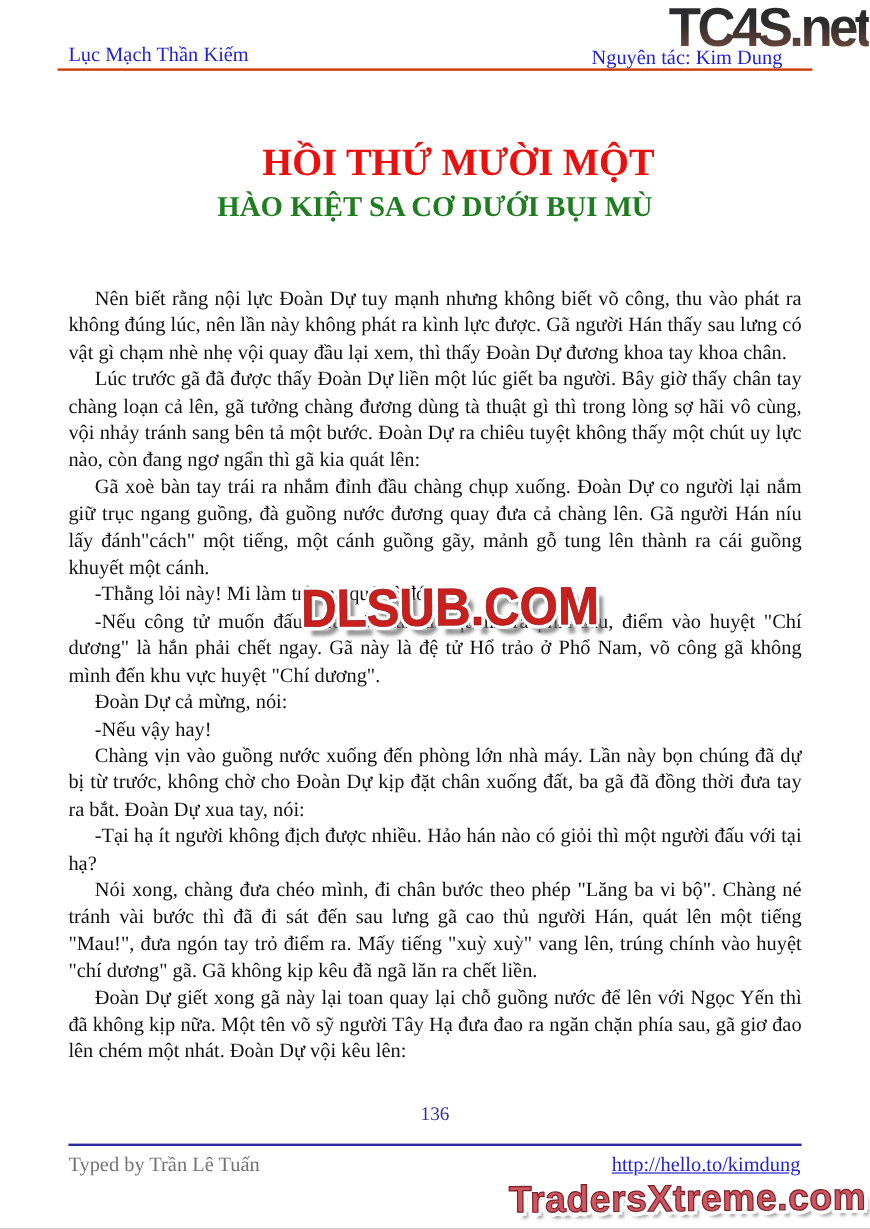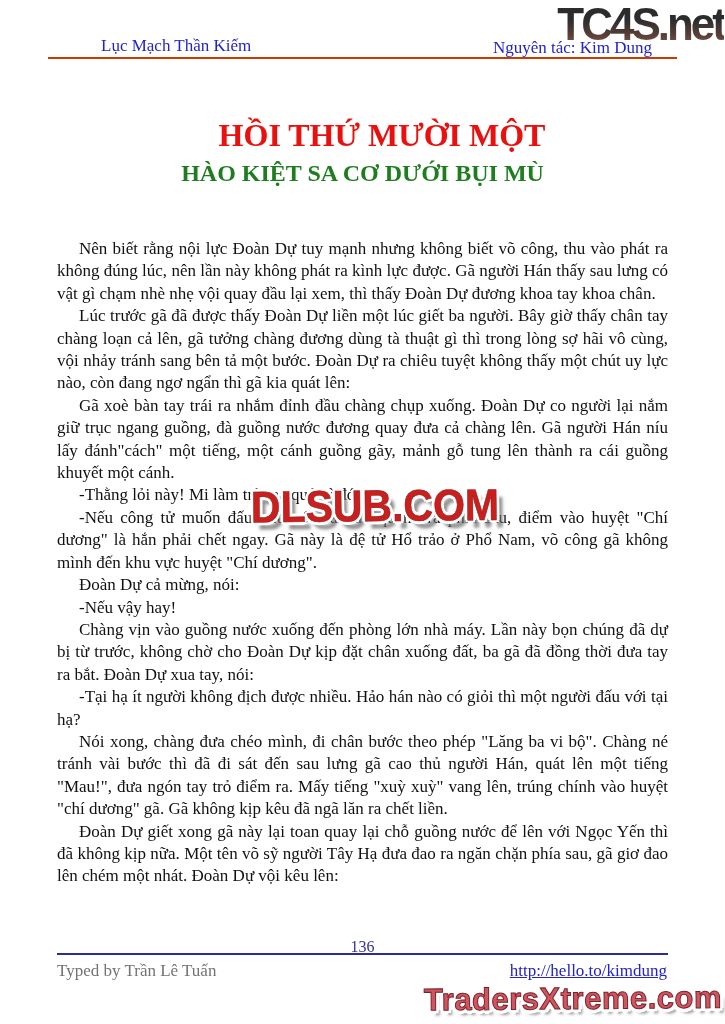--- a/index.html
+++ b/index.html
@@ -4,21 +4,21 @@
 <style>
   html,body{margin:0;padding:0;background:#888;}
   .page{
     position:relative;width:725px;height:1024px;background:#ffffff;
     margin:0 auto;overflow:hidden;
     font-family:"Liberation Serif","DejaVu Serif",serif;
   }
   
   .book-title{
     position:absolute;left:57px;top:36px;
-    font-size:17px;color:#2323cc;white-space:nowrap;margin-left:44px;
+    font-size:17px;color:#2323cc;white-space:nowrap;
   }
   .author-credit{
     position:absolute;right:73px;top:38px;
     font-size:17px;color:#2323cc;white-space:nowrap;
   }
   .header-rule{
     position:absolute;left:48px;top:57px;width:629px;height:2px;
     background:#cc3a00;
   }
   .tc4s-logo{
@@ -59,21 +59,21 @@
       -2px  2px 0 #ffffff, 2px  2px 0 #ffffff,
       -3px  0   0 #ffffff, 3px  0   0 #ffffff,
        0   -3px 0 #ffffff, 0    3px 0 #ffffff,
        6px  7px 3px rgba(110,110,110,0.75);
     transform:rotate(-0.6deg) scaleY(1.08);
     white-space:nowrap;
   }
   
   .page-number{
     position:absolute;left:0;top:920px;width:725px;text-align:center;
-    font-size:16px;color:#333399;margin-top:18px;
+    font-size:16px;color:#333399;
   }
   .footer-rule{
     position:absolute;left:57px;top:953px;width:611px;height:2px;
     background:#2b2b9b;
   }
   .typed-by{
     position:absolute;left:57px;top:961px;
     font-size:17px;color:#737373;white-space:nowrap;
   }
   .footer-link{

